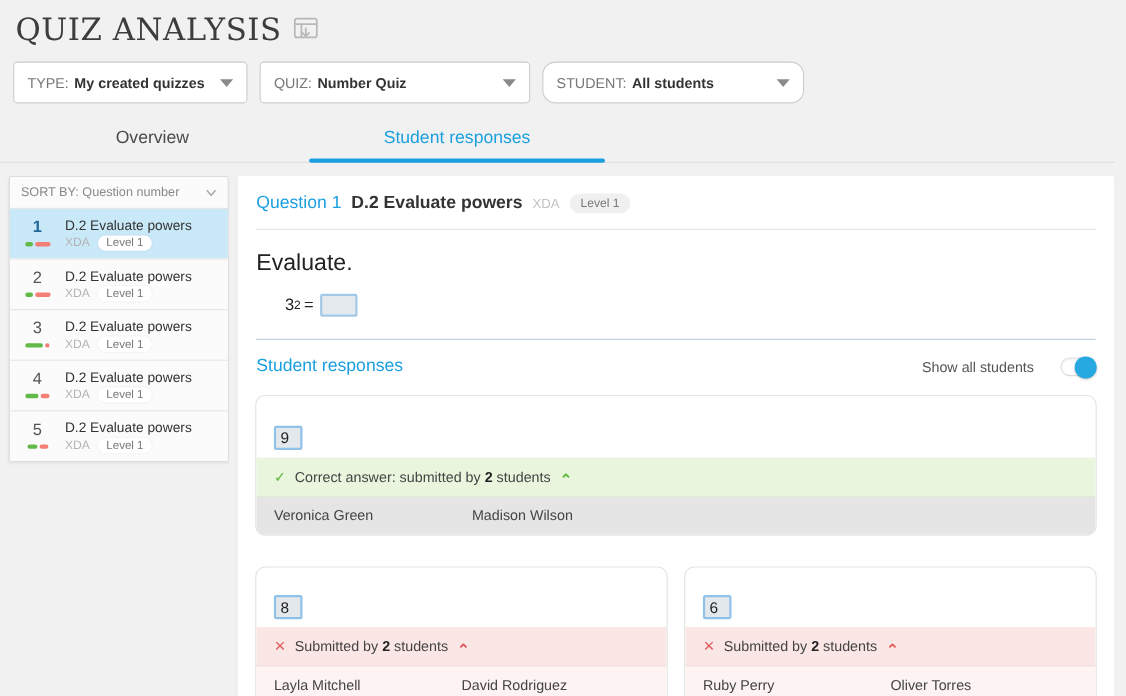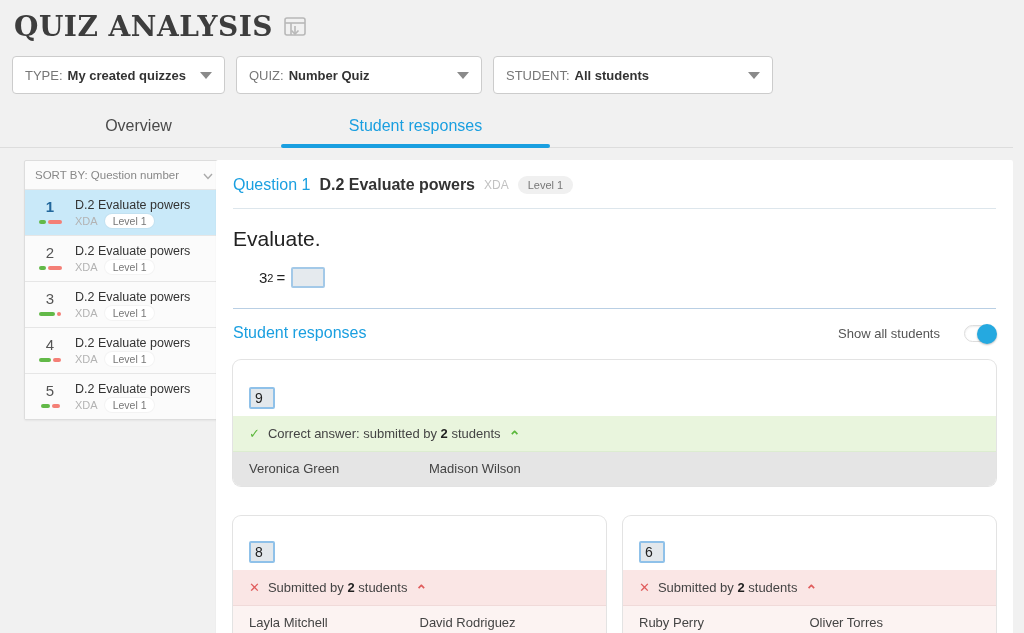--- a/index.html
+++ b/index.html
@@ -1,48 +1,48 @@
 <!DOCTYPE html>
 <html><head>
 <meta charset="utf-8">
 <style>
   * { margin:0; padding:0; box-sizing:border-box; }
   html,body { width:1024px; height:633px; overflow:hidden; }
   body { background:#f1f1f1; font-family:"Liberation Sans", sans-serif; color:#333; position:relative; }
 
   
   .page-header { padding:10px 14px 0 14px; display:flex; align-items:center; gap:10px; }
-  .page-title { font-family:"DejaVu Serif", serif; font-size:28px; font-weight:bold; color:#3d3d3d; letter-spacing:0.5px; }
+  .page-title { font-family:"DejaVu Serif", serif; font-size:28px; font-weight:normal; color:#3d3d3d; letter-spacing:0.5px; }
   .export-icon { margin-top:4px; cursor:pointer; }
 
   
   .filters { display:flex; align-items:center; padding:13px 14px 0 12px; }
   .dropdown { background:#fff; border:1px solid #ccc; border-radius:4px; height:38px;
               display:flex; align-items:center; padding:0 12px; margin-right:11px; cursor:pointer; }
-  .dd-type { width:213px; } .dd-quiz { width:246px; } .dd-student { width:280px; }
+  .dd-type { width:213px; } .dd-quiz { width:246px; } .dd-student { width:238px;border-radius:12px; }
   .dd-label { font-size:13px; color:#777; }
   .dd-value { font-size:13px; color:#333; font-weight:bold; margin-left:5px; white-space:nowrap; }
   .dd-caret { margin-left:auto; width:0; height:0; border-left:6px solid transparent; border-right:6px solid transparent; border-top:7px solid #8a8a8a; }
 
   .mode-toggle-group { margin-left:auto; display:flex; align-items:center; gap:8px; }
   .mode-label-left  { font-size:12px; color:#888; }
   .mode-label-right { font-size:12px; color:#444; }
   .toggle { position:relative; width:32px; height:17px; background:#fff; border:1px solid #ddd;
             border-radius:10px; box-shadow:inset 0 1px 2px rgba(0,0,0,0.08); cursor:pointer; flex:0 0 auto; }
   .toggle .knob { position:absolute; top:-2px; right:-2px; width:20px; height:20px;
                   background:#25a9e0; border-radius:50%; box-shadow:0 1px 2px rgba(0,0,0,0.25); }
 
   
   .tabs { margin-top:13px; height:41px; border-bottom:1px solid #ddd; display:flex; justify-content:flex-start; }
   .tab { width:277px; text-align:center; font-size:16px; color:#4a4a4a; line-height:38px; position:relative; cursor:pointer; }
   .tab.active { color:#1a9fe0; }
   .tab.active::after { content:""; position:absolute; left:4px; right:4px; bottom:-1px; height:4px; background:#1a9fe0; border-radius:2px; }
 
   
-  .sidebar { position:absolute; left:24px; top:160px; width:200px; background:#fbfbfb;
+  .sidebar { position:absolute; left:8px; top:160px; width:200px; background:#fbfbfb;
              border:1px solid #ddd; border-radius:2px; box-shadow:0 1px 2px rgba(0,0,0,0.05); }
   .sortby { height:28px; display:flex; align-items:center; padding:0 10px; cursor:pointer; }
   .sortby-label { font-size:11.5px; color:#888; }
   .sortby-chevron { margin-left:auto; color:#aaa; }
   .q-item { border-top:1px solid #e6e6e6; padding:8px 8px 7px 0; display:flex; cursor:pointer; background:#fbfbfb; }
   .q-item.selected { background:#c9e9f9; }
   .q-num-col { width:50px; flex:0 0 50px; text-align:center; }
   .q-num { font-size:15px; color:#555; }
   .q-item.selected .q-num { color:#22679c; font-weight:bold; }
   .q-bars { display:flex; gap:2px; justify-content:center; align-items:center; margin-top:4px; height:5px; }

